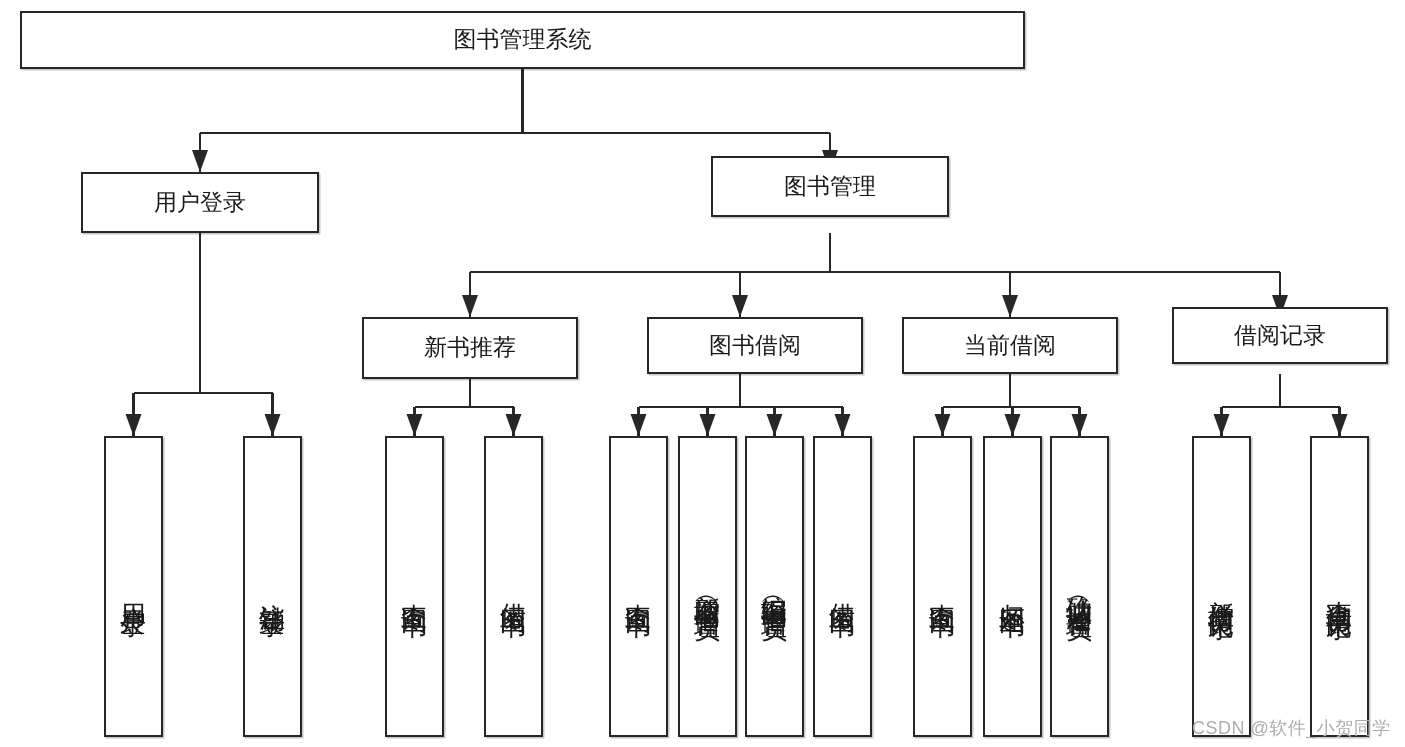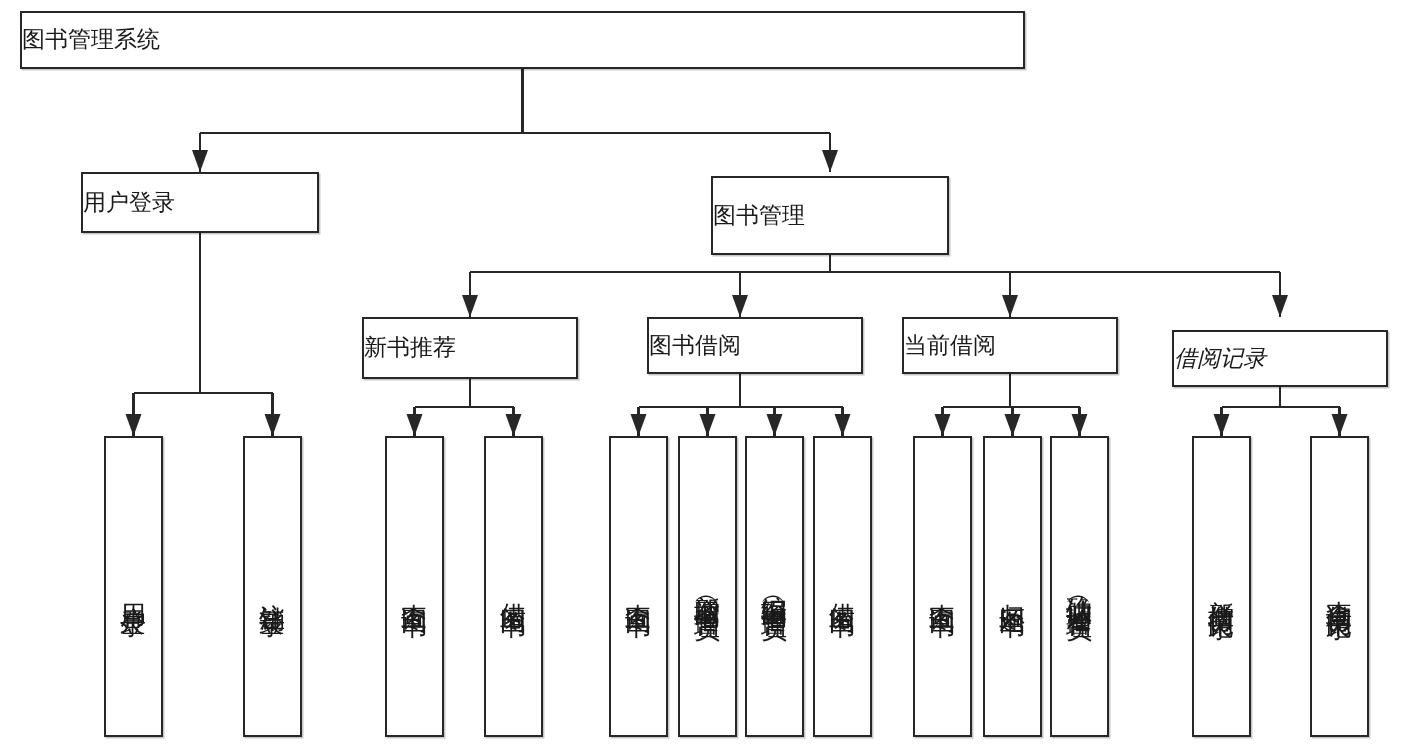--- a/index.html
+++ b/index.html
@@ -23,20 +23,21 @@
     height: 747px;
     pointer-events: none;
   }
   .node {
     position: absolute;
     box-sizing: border-box;
     background: #ffffff;
     border: 2px solid #272727;
     display: flex;
     align-items: center;
+    justify-content: center;
     box-shadow: 1.5px 1.5px 0 rgba(0,0,0,0.22);
   }
   .node .label {
     color: #1a1a1a;
     line-height: 1.12;
     text-align: center;
     white-space: nowrap;
   }
   .node.horiz .label {
     font-size: 23px;
@@ -120,33 +121,33 @@
       <line x1="1339.5" y1="407" x2="1339.5" y2="436" stroke="#272727" stroke-width="2.5" shape-rendering="crispEdges"></line>
       <path d="M 1331.5 414 L 1347.5 414 L 1339.5 436 Z" fill="#272727"></path>
     </svg>
   <div id="nodes">
       <div class="node horiz" style="left: 20px; top: 11px; width: 1005px; height: 58px;">
         <span class="label">图书管理系统</span>
       </div>
       <div class="node horiz" style="left: 81px; top: 172px; width: 238px; height: 61px;">
         <span class="label">用户登录</span>
       </div>
-      <div class="node horiz" style="left: 711px; top: 176px; width: 238px; height: 79px;">
+      <div class="node horiz" style="left: 711px; top: 156px; width: 238px; height: 61px;">
         <span class="label">图书管理</span>
       </div>
       <div class="node horiz" style="left: 362px; top: 317px; width: 216px; height: 62px;">
         <span class="label">新书推荐</span>
       </div>
       <div class="node horiz" style="left: 647px; top: 317px; width: 216px; height: 57px;">
         <span class="label">图书借阅</span>
       </div>
       <div class="node horiz" style="left: 902px; top: 317px; width: 216px; height: 57px;">
         <span class="label">当前借阅</span>
       </div>
-      <div class="node horiz" style="left: 1172px; top: 330px; width: 216px; height: 57px; font-style: italic;">
+      <div class="node horiz" style="left: 1172px; top: 307px; width: 216px; height: 57px;">
         <span class="label">借阅记录</span>
       </div>
       <div class="node vert" style="left: 104px; top: 436px; width: 59px; height: 301px;">
         <span class="label">用户登录</span>
       </div>
       <div class="node vert" style="left: 243px; top: 436px; width: 59px; height: 301px;">
         <span class="label">注销登录</span>
       </div>
       <div class="node vert" style="left: 385px; top: 436px; width: 59px; height: 301px;">
         <span class="label">查询图书</span>
@@ -175,13 +176,14 @@
       <div class="node vert" style="left: 1050px; top: 436px; width: 59px; height: 301px;">
         <span class="label">确认归还（管理员）</span>
       </div>
       <div class="node vert" style="left: 1192px; top: 436px; width: 59px; height: 301px;">
         <span class="label">新增借阅记录</span>
       </div>
       <div class="node vert" style="left: 1310px; top: 436px; width: 59px; height: 301px;">
         <span class="label">查询借阅记录</span>
       </div>
     </div>
+  <div class="watermark" style="left: 1192px; top: 716px;">CSDN @软件_小贺同学</div>
 </div>
 
 </body></html>

